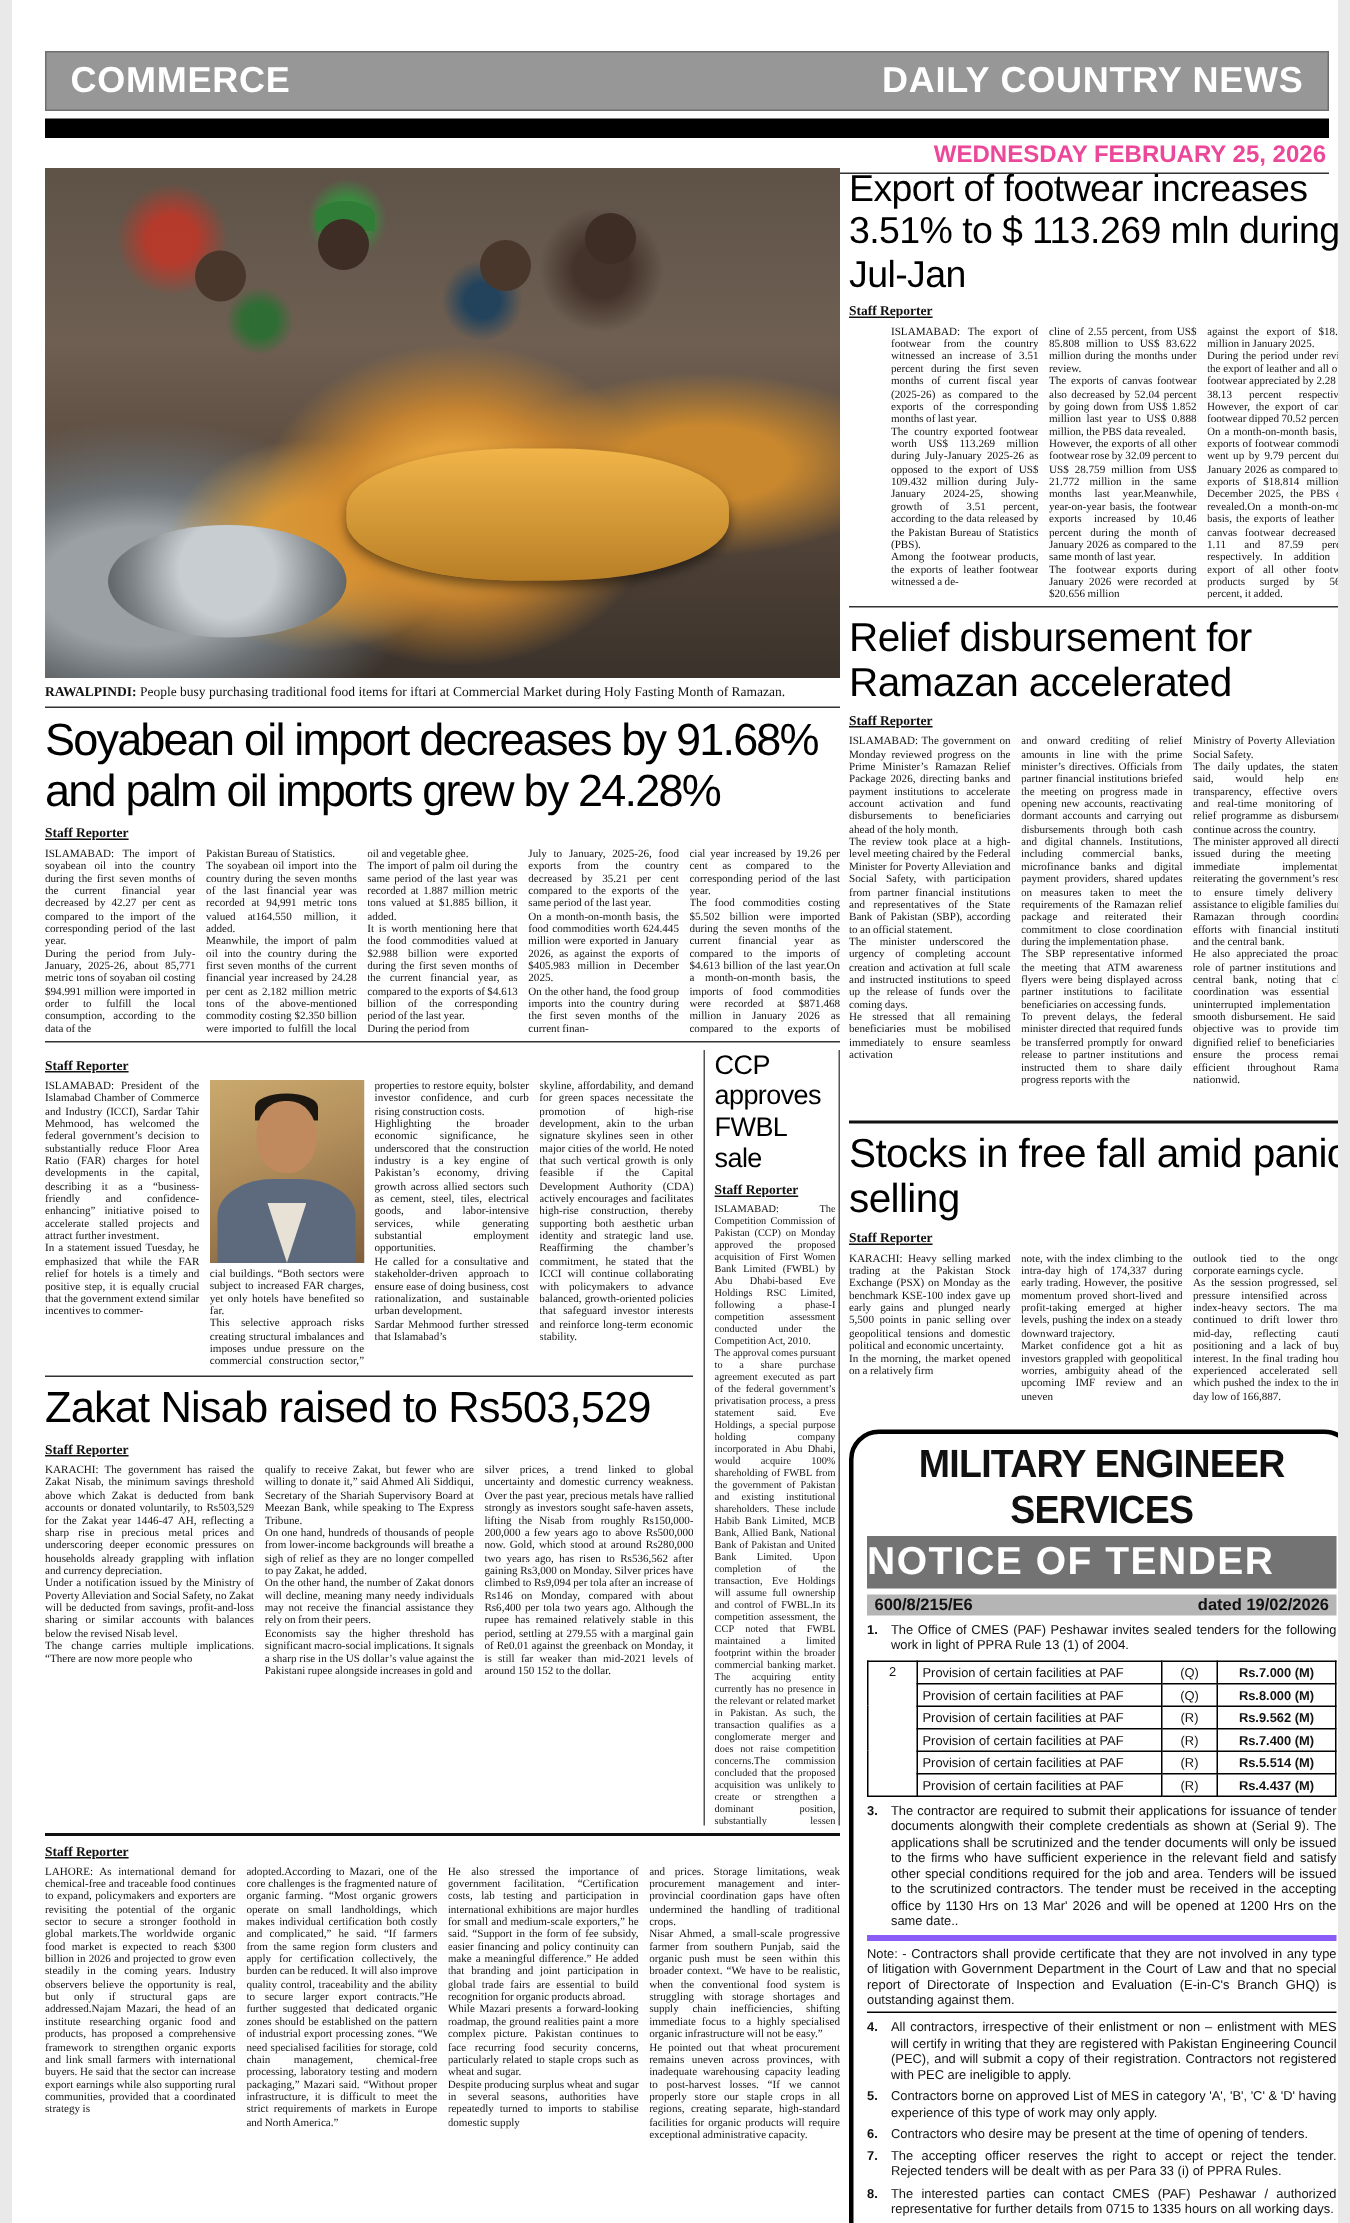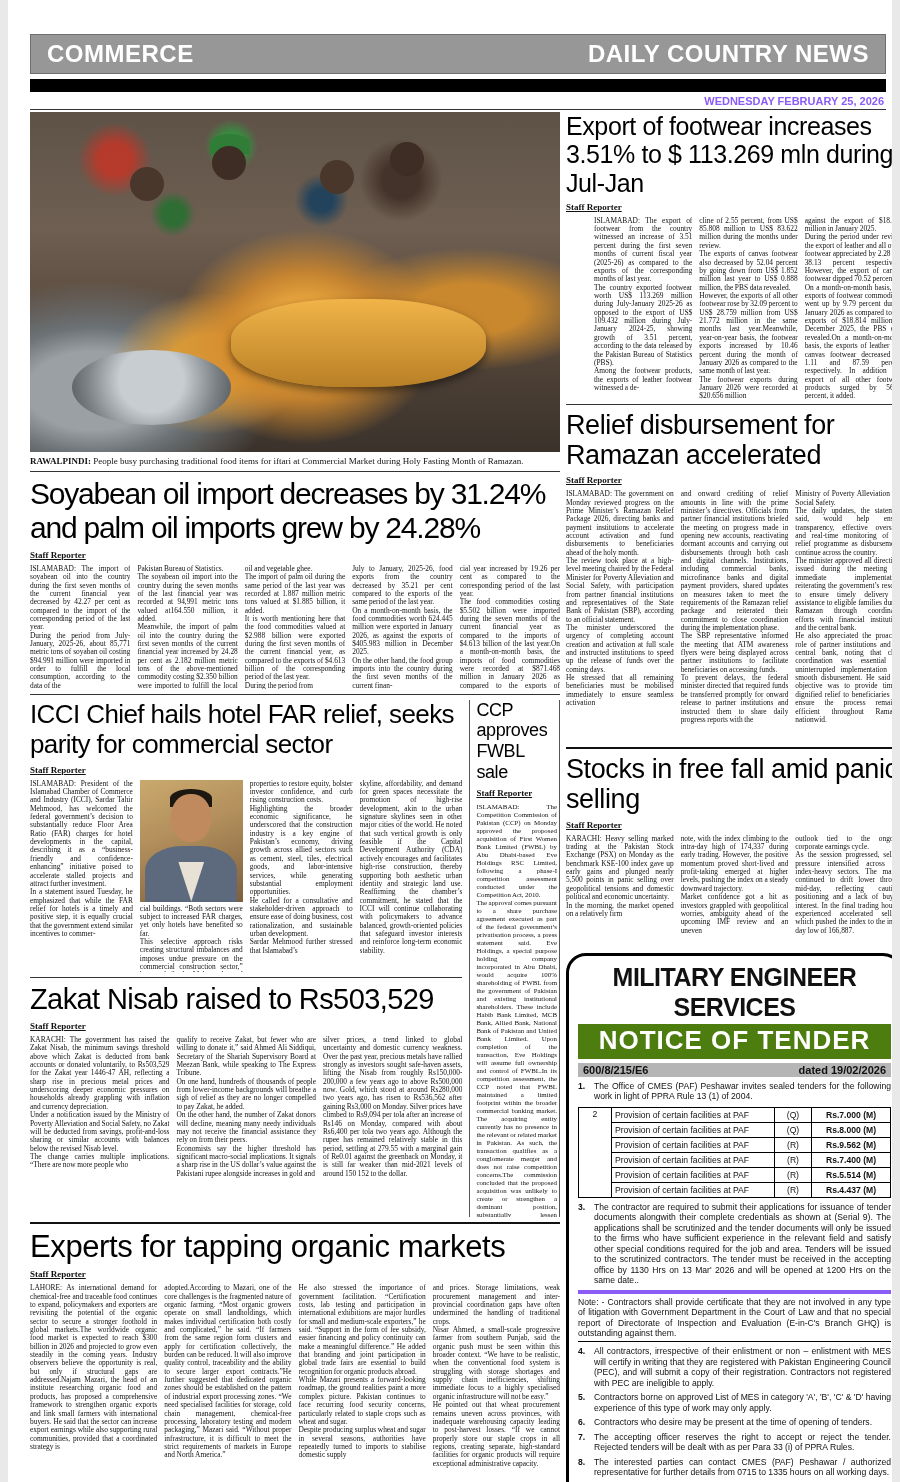--- a/index.html
+++ b/index.html
@@ -5,21 +5,21 @@
   html,body{margin:0;padding:0;background:#e9e9e9;}
   #page{position:relative;width:884px;height:1482px;background:#fff;margin:0 auto;overflow:hidden;
         font-family:"Liberation Serif",serif;color:#111;}
   
   .masthead{position:absolute;left:22px;top:34px;width:856px;}
   .mast-bar{background:#979797;border:1px solid #6f6f6f;height:38px;display:flex;align-items:center;
             justify-content:space-between;padding:0 16px;font-family:"Liberation Sans",sans-serif;
             font-weight:bold;color:#fff;font-size:24px;letter-spacing:.5px;}
   .black-bar{background:#000;height:13px;margin-top:5px;}
   .date-line{text-align:right;font-family:"Liberation Sans",sans-serif;font-weight:bold;
-             font-size:11px;padding:3px 2px 2px 0;color:#8b5cf6;}
+             font-size:16px;padding:3px 2px 2px 0;color:#ec4899;}
   .mast-rule{border-top:1px solid #333;}
   
   .region-left{position:absolute;left:22px;top:112px;width:530px;}
   .region-right{position:absolute;left:558px;top:112px;width:337px;}
   
   h1,h2{margin:0;font-weight:400;font-family:Liberation Sans, sans-serif;color:#000;}
   .h-foot{font-size:25px;line-height:1.13;letter-spacing:-.4px;}
   .h-relief{font-size:27px;line-height:1.12;letter-spacing:-.4px;}
   .h-stocks{font-size:27px;line-height:1.12;letter-spacing:-.4px;}
   .h-soy{font-size:30px;line-height:1.13;letter-spacing:-1.2px;}
@@ -70,21 +70,21 @@
           border-radius:50% 50% 0 0;background:#1d1712;}
   .p-suit{position:absolute;left:50%;bottom:-6px;transform:translateX(-50%);width:92px;height:62px;
           border-radius:40% 40% 0 0;background:#5d6a7d;}
   .p-shirt{position:absolute;left:50%;bottom:0;transform:translateX(-50%);width:26px;height:40px;
            background:#e8e2d6;clip-path:polygon(50% 100%,0 0,100% 0);}
   
   .tender{margin-top:10px;border:3px solid #000;border-radius:20px;padding:7px 9px 9px;
           font-family:"Liberation Sans",sans-serif;}
   .t-org{text-align:center;font-weight:bold;font-size:25px;letter-spacing:-.5px;transform:scaleY(1.05);
          margin:0 0 3px;}
-  .t-notice{background:#4d7c0f;color:#fff;text-align:center;font-weight:bold;font-size:26px;
+  .t-notice{background:#737373;color:#fff;font-weight:bold;font-size:26px;
             letter-spacing:1px;padding:1px 0 3px;}
   .t-refbar{background:#b5b5b5;display:flex;justify-content:space-between;font-weight:bold;
             font-size:11px;padding:1px 5px;margin-top:4px;}
   .t-clause{display:flex;font-size:8.6px;line-height:1.22;text-align:justify;margin-top:4px;}
   .t-clause .n{width:16px;flex:none;font-weight:bold;}
   .t-clause .t{flex:1;}
   table{border-collapse:collapse;}
   .t-works{width:100%;margin:5px 0 4px;font-size:8.6px;}
   .t-works td{border:1px solid #000;padding:1px 3px;height:12px;}
   .t-works .c-ser{width:26px;text-align:center;vertical-align:top;}
@@ -121,21 +121,21 @@
       <div class="mp-head h2" style="left:100px;top:55px;"></div>
       <div class="mp-tray"></div>
       <div class="mp-tray2"></div>
     </div>
     <div class="caption">
       <b>RAWALPINDI:</b><span> People busy purchasing traditional food items for iftari at Commercial Market during Holy Fasting Month of Ramazan.</span>
     </div>
     <div class="rule"></div>
 
     <div>
-      <h1 class="h-soy">Soyabean oil import decreases by 31.24% and palm oil imports grew by 24.28%</h1>
+      <h1 class="h-soy">Soyabean oil import decreases by 91.68% and palm oil imports grew by 24.28%</h1>
       <div class="byline">Staff Reporter</div>
       <div class="cols" style="height:124px;">
         <div class="col">ISLAMABAD: The import of soyabean oil into the country during the first seven months of the current financial year decreased by 42.27 per cent as compared to the import of the corresponding period of the last year.
 During the period from July-January, 2025-26, about 85,771 metric tons of soyaban oil costing $94.991 million were imported in order to fulfill the local consumption, according to the data of the</div>
         <div class="col">Pakistan Bureau of Statistics.
 The soyabean oil import into the country during the seven months of the last financial year was recorded at 94,991 metric tons valued at164.550 million, it added.
 Meanwhile, the import of palm oil into the country during the first seven months of the current financial year increased by 24.28 per cent as 2.182 million metric tons of the above-mentioned commodity costing $2.350 billion were imported to fulfill the local requirements of edible</div>
         <div class="col">oil and vegetable ghee.
 The import of palm oil during the same period of the last year was recorded at 1.887 million metric tons valued at $1.885 billion, it added.
 It is worth mentioning here that the food commodities valued at $2.988 billion were exported during the first seven months of the current financial year, as compared to the exports of $4.613 billion of the corresponding period of the last year.
@@ -145,21 +145,20 @@
 On the other hand, the food group imports into the country during the first seven months of the current finan-</div>
         <div class="col">cial year increased by 19.26 per cent as compared to the corresponding period of the last year.
 The food commodities costing $5.502 billion were imported during the seven months of the current financial year as compared to the imports of $4.613 billion of the last year.On a month-on-month basis, the imports of food commodities were recorded at $871.468 million in January 2026 as compared to the exports of $783.438 million in December 2025.</div>
       </div>
     </div>
     <div class="rule"></div>
 
     <div class="mid-band">
       <div class="mid-left">
         <div>
-          <h1 class="h-icci">ICCI Chief hails hotel FAR relief, seeks parity for commercial sector</h1>
           <div class="byline">Staff Reporter</div>
           <div class="cols" style="height:192px;">
             <div class="col">ISLAMABAD: President of the Islamabad Chamber of Commerce and Industry (ICCI), Sardar Tahir Mehmood, has welcomed the federal government’s decision to substantially reduce Floor Area Ratio (FAR) charges for hotel developments in the capital, describing it as a “business-friendly and confidence-enhancing” initiative poised to accelerate stalled projects and attract further investment.
 In a statement issued Tuesday, he emphasized that while the FAR relief for hotels is a timely and positive step, it is equally crucial that the government extend similar incentives to commer-</div>
             <div class="col" style="white-space:normal;">
               <div class="portrait">
                 <div class="p-hair"></div>
                 <div class="p-head"></div>
                 <div class="p-suit"></div>
                 <div class="p-shirt"></div>
@@ -193,21 +192,20 @@
       <div class="ccp-col">
         <h2 class="h-ccp">CCP approves FWBL sale</h2>
         <div class="byline">Staff Reporter</div>
         <div class="ccp-body">ISLAMABAD: The Competition Commission of Pakistan (CCP) on Monday approved the proposed acquisition of First Women Bank Limited (FWBL) by Abu Dhabi-based Eve Holdings RSC Limited, following a phase-I competition assessment conducted under the Competition Act, 2010.
 The approval comes pursuant to a share purchase agreement executed as part of the federal government’s privatisation process, a press statement said. Eve Holdings, a special purpose holding company incorporated in Abu Dhabi, would acquire 100% shareholding of FWBL from the government of Pakistan and existing institutional shareholders. These include Habib Bank Limited, MCB Bank, Allied Bank, National Bank of Pakistan and United Bank Limited. Upon completion of the transaction, Eve Holdings will assume full ownership and control of FWBL.In its competition assessment, the CCP noted that FWBL maintained a limited footprint within the broader commercial banking market. The acquiring entity currently has no presence in the relevant or related market in Pakistan. As such, the transaction qualifies as a conglomerate merger and does not raise competition concerns.The commission concluded that the proposed acquisition was unlikely to create or strengthen a dominant position, substantially lessen competition or adversely affect the competitive structure of the mar-</div>
       </div>
     </div>
     <div class="rule-thick"></div>
 
     <div>
-      <h1 class="h-experts">Experts for tapping organic markets</h1>
       <div class="byline">Staff Reporter</div>
       <div class="cols" style="height:212px;">
         <div class="col">LAHORE: As international demand for chemical-free and traceable food continues to expand, policymakers and exporters are revisiting the potential of the organic sector to secure a stronger foothold in global markets.The worldwide organic food market is expected to reach $300 billion in 2026 and projected to grow even steadily in the coming years. Industry observers believe the opportunity is real, but only if structural gaps are addressed.Najam Mazari, the head of an institute researching organic food and products, has proposed a comprehensive framework to strengthen organic exports and link small farmers with international buyers. He said that the sector can increase export earnings while also supporting rural communities, provided that a coordinated strategy is</div>
         <div class="col">adopted.According to Mazari, one of the core challenges is the fragmented nature of organic farming. “Most organic growers operate on small landholdings, which makes individual certification both costly and complicated,” he said. “If farmers from the same region form clusters and apply for certification collectively, the burden can be reduced. It will also improve quality control, traceability and the ability to secure larger export contracts.”He further suggested that dedicated organic zones should be established on the pattern of industrial export processing zones. “We need specialised facilities for storage, cold chain management, chemical-free processing, laboratory testing and modern packaging,” Mazari said. “Without proper infrastructure, it is difficult to meet the strict requirements of markets in Europe and North America.”</div>
         <div class="col">He also stressed the importance of government facilitation. “Certification costs, lab testing and participation in international exhibitions are major hurdles for small and medium-scale exporters,” he said. “Support in the form of fee subsidy, easier financing and policy continuity can make a meaningful difference.” He added that branding and joint participation in global trade fairs are essential to build recognition for organic products abroad.
 While Mazari presents a forward-looking roadmap, the ground realities paint a more complex picture. Pakistan continues to face recurring food security concerns, particularly related to staple crops such as wheat and sugar.
 Despite producing surplus wheat and sugar in several seasons, authorities have repeatedly turned to imports to stabilise domestic supply</div>
         <div class="col">and prices. Storage limitations, weak procurement management and inter-provincial coordination gaps have often undermined the handling of traditional crops.
 Nisar Ahmed, a small-scale progressive farmer from southern Punjab, said the organic push must be seen within this broader context. “We have to be realistic, when the conventional food system is struggling with storage shortages and supply chain inefficiencies, shifting immediate focus to a highly specialised organic infrastructure will not be easy.”
 He pointed out that wheat procurement remains uneven across provinces, with inadequate warehousing capacity leading to post-harvest losses. “If we cannot properly store our staple crops in all regions, creating separate, high-standard facilities for organic products will require exceptional administrative capacity.</div>

